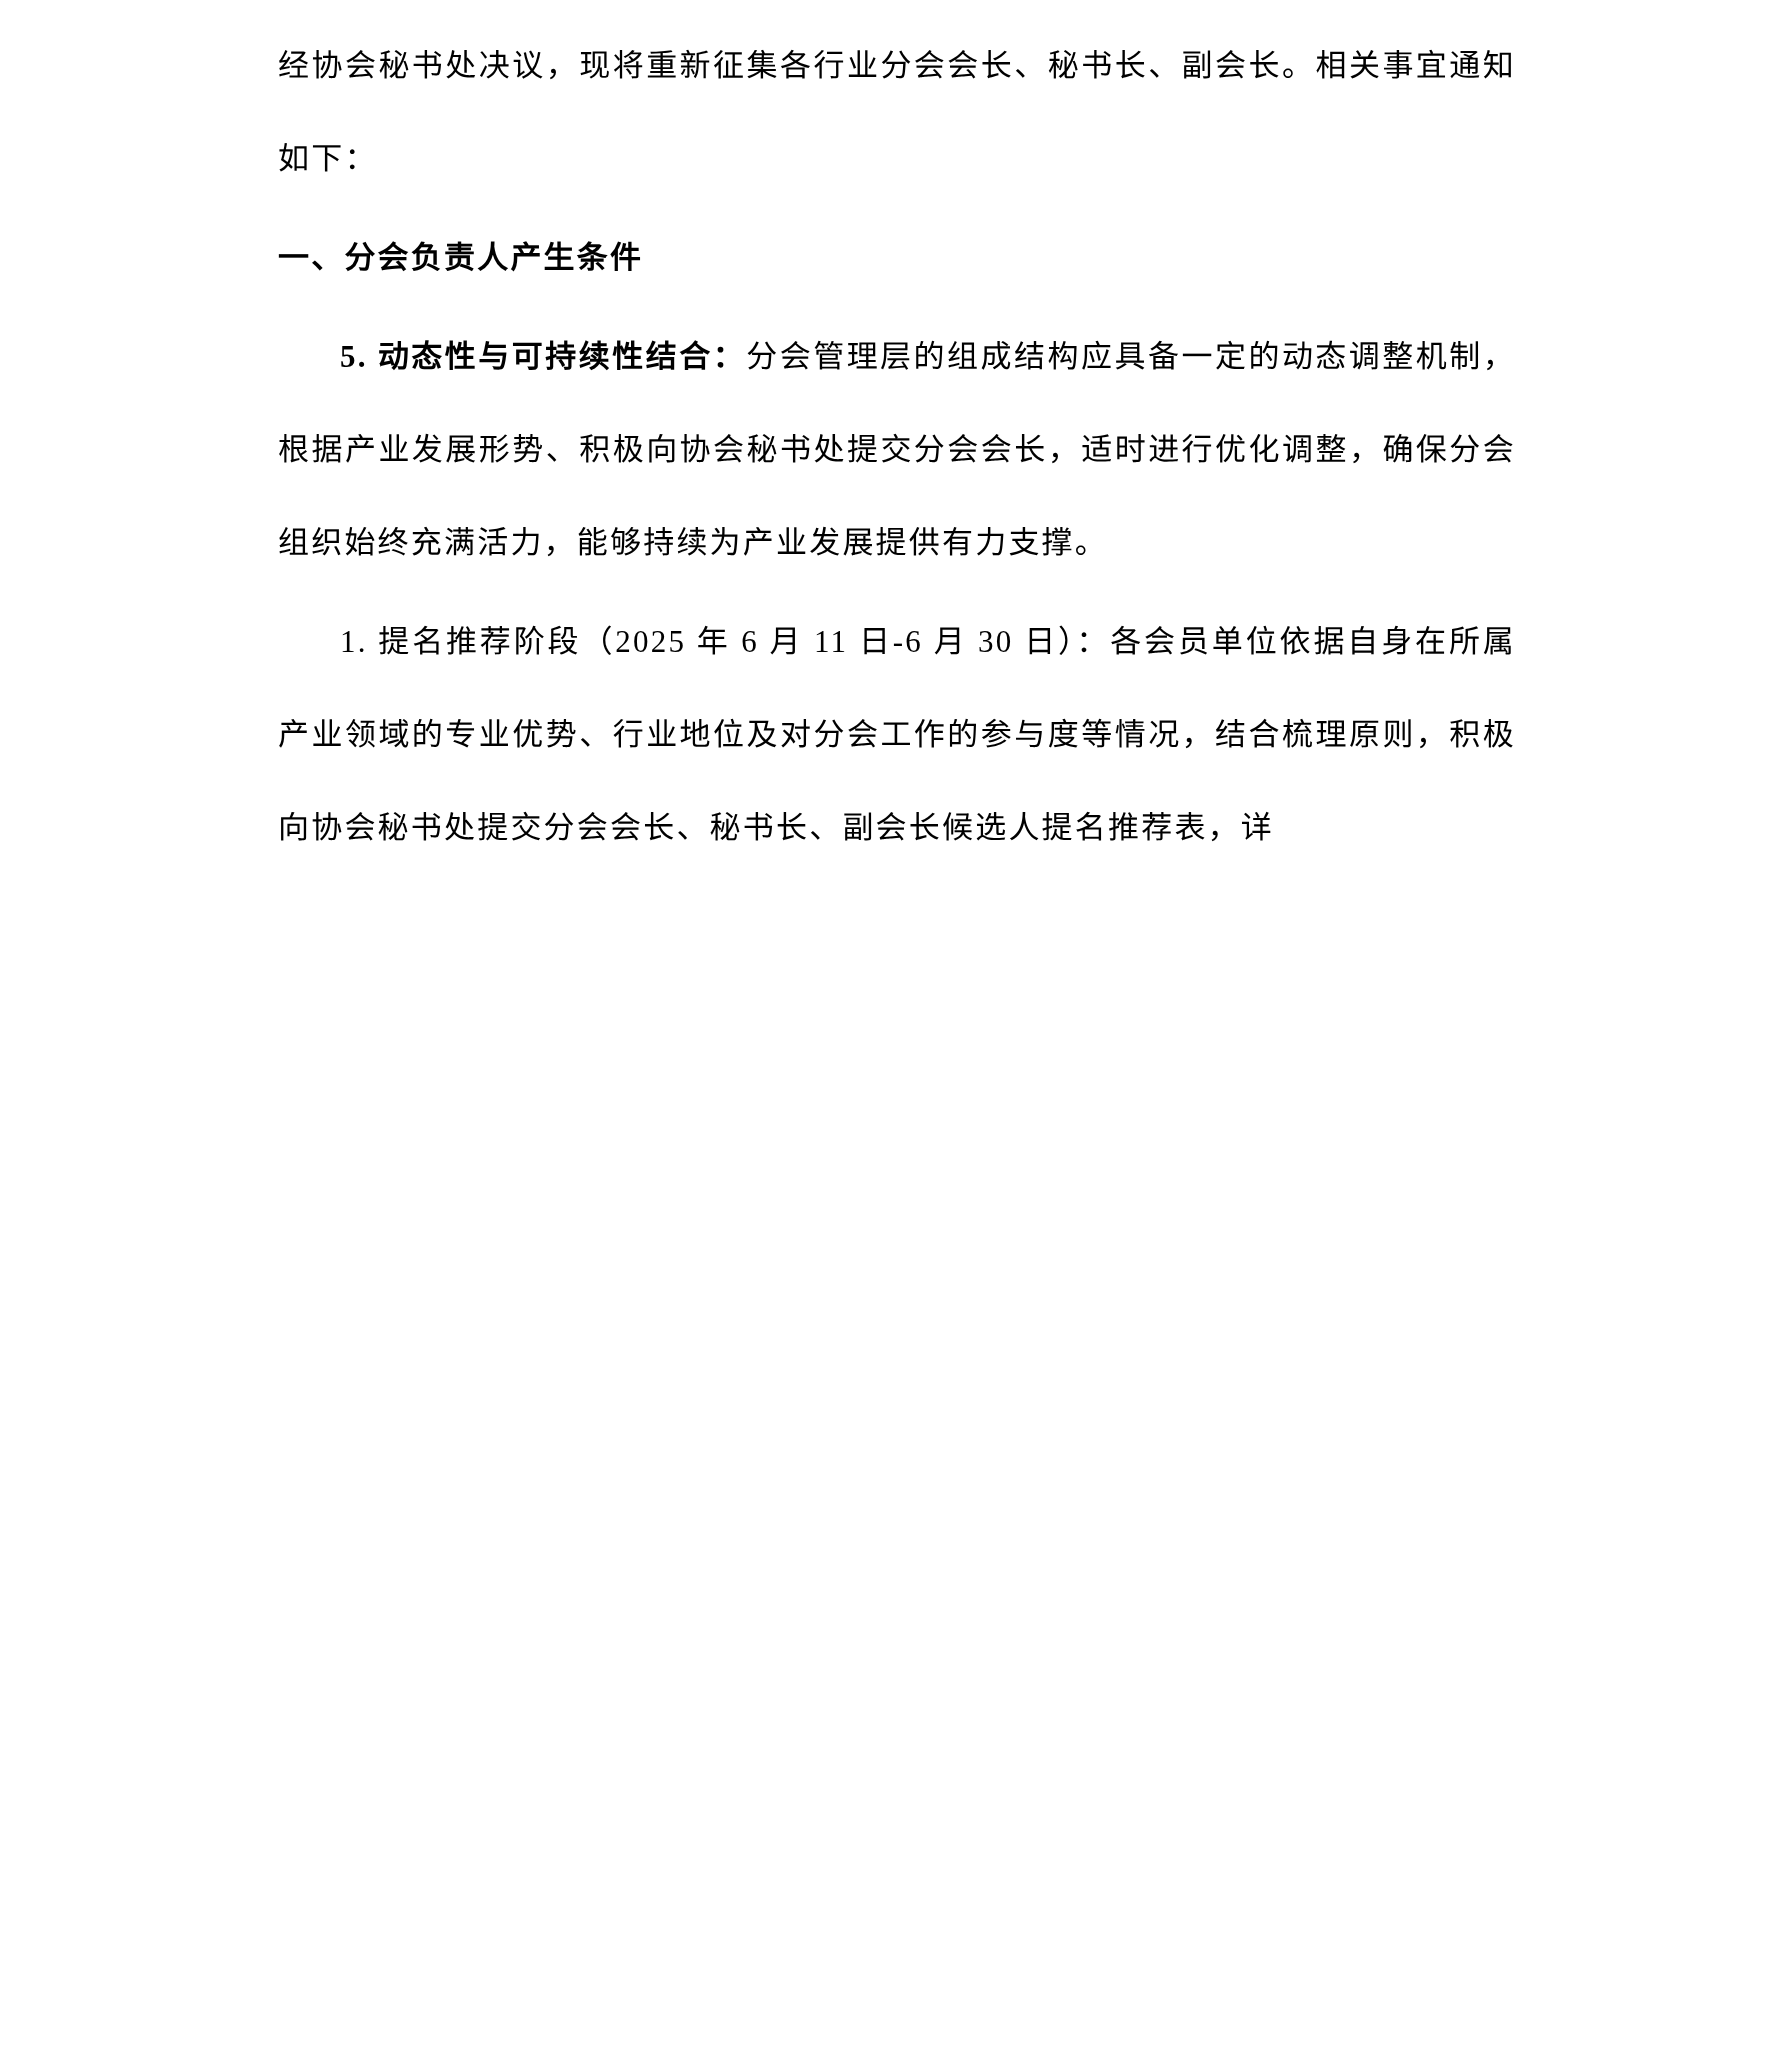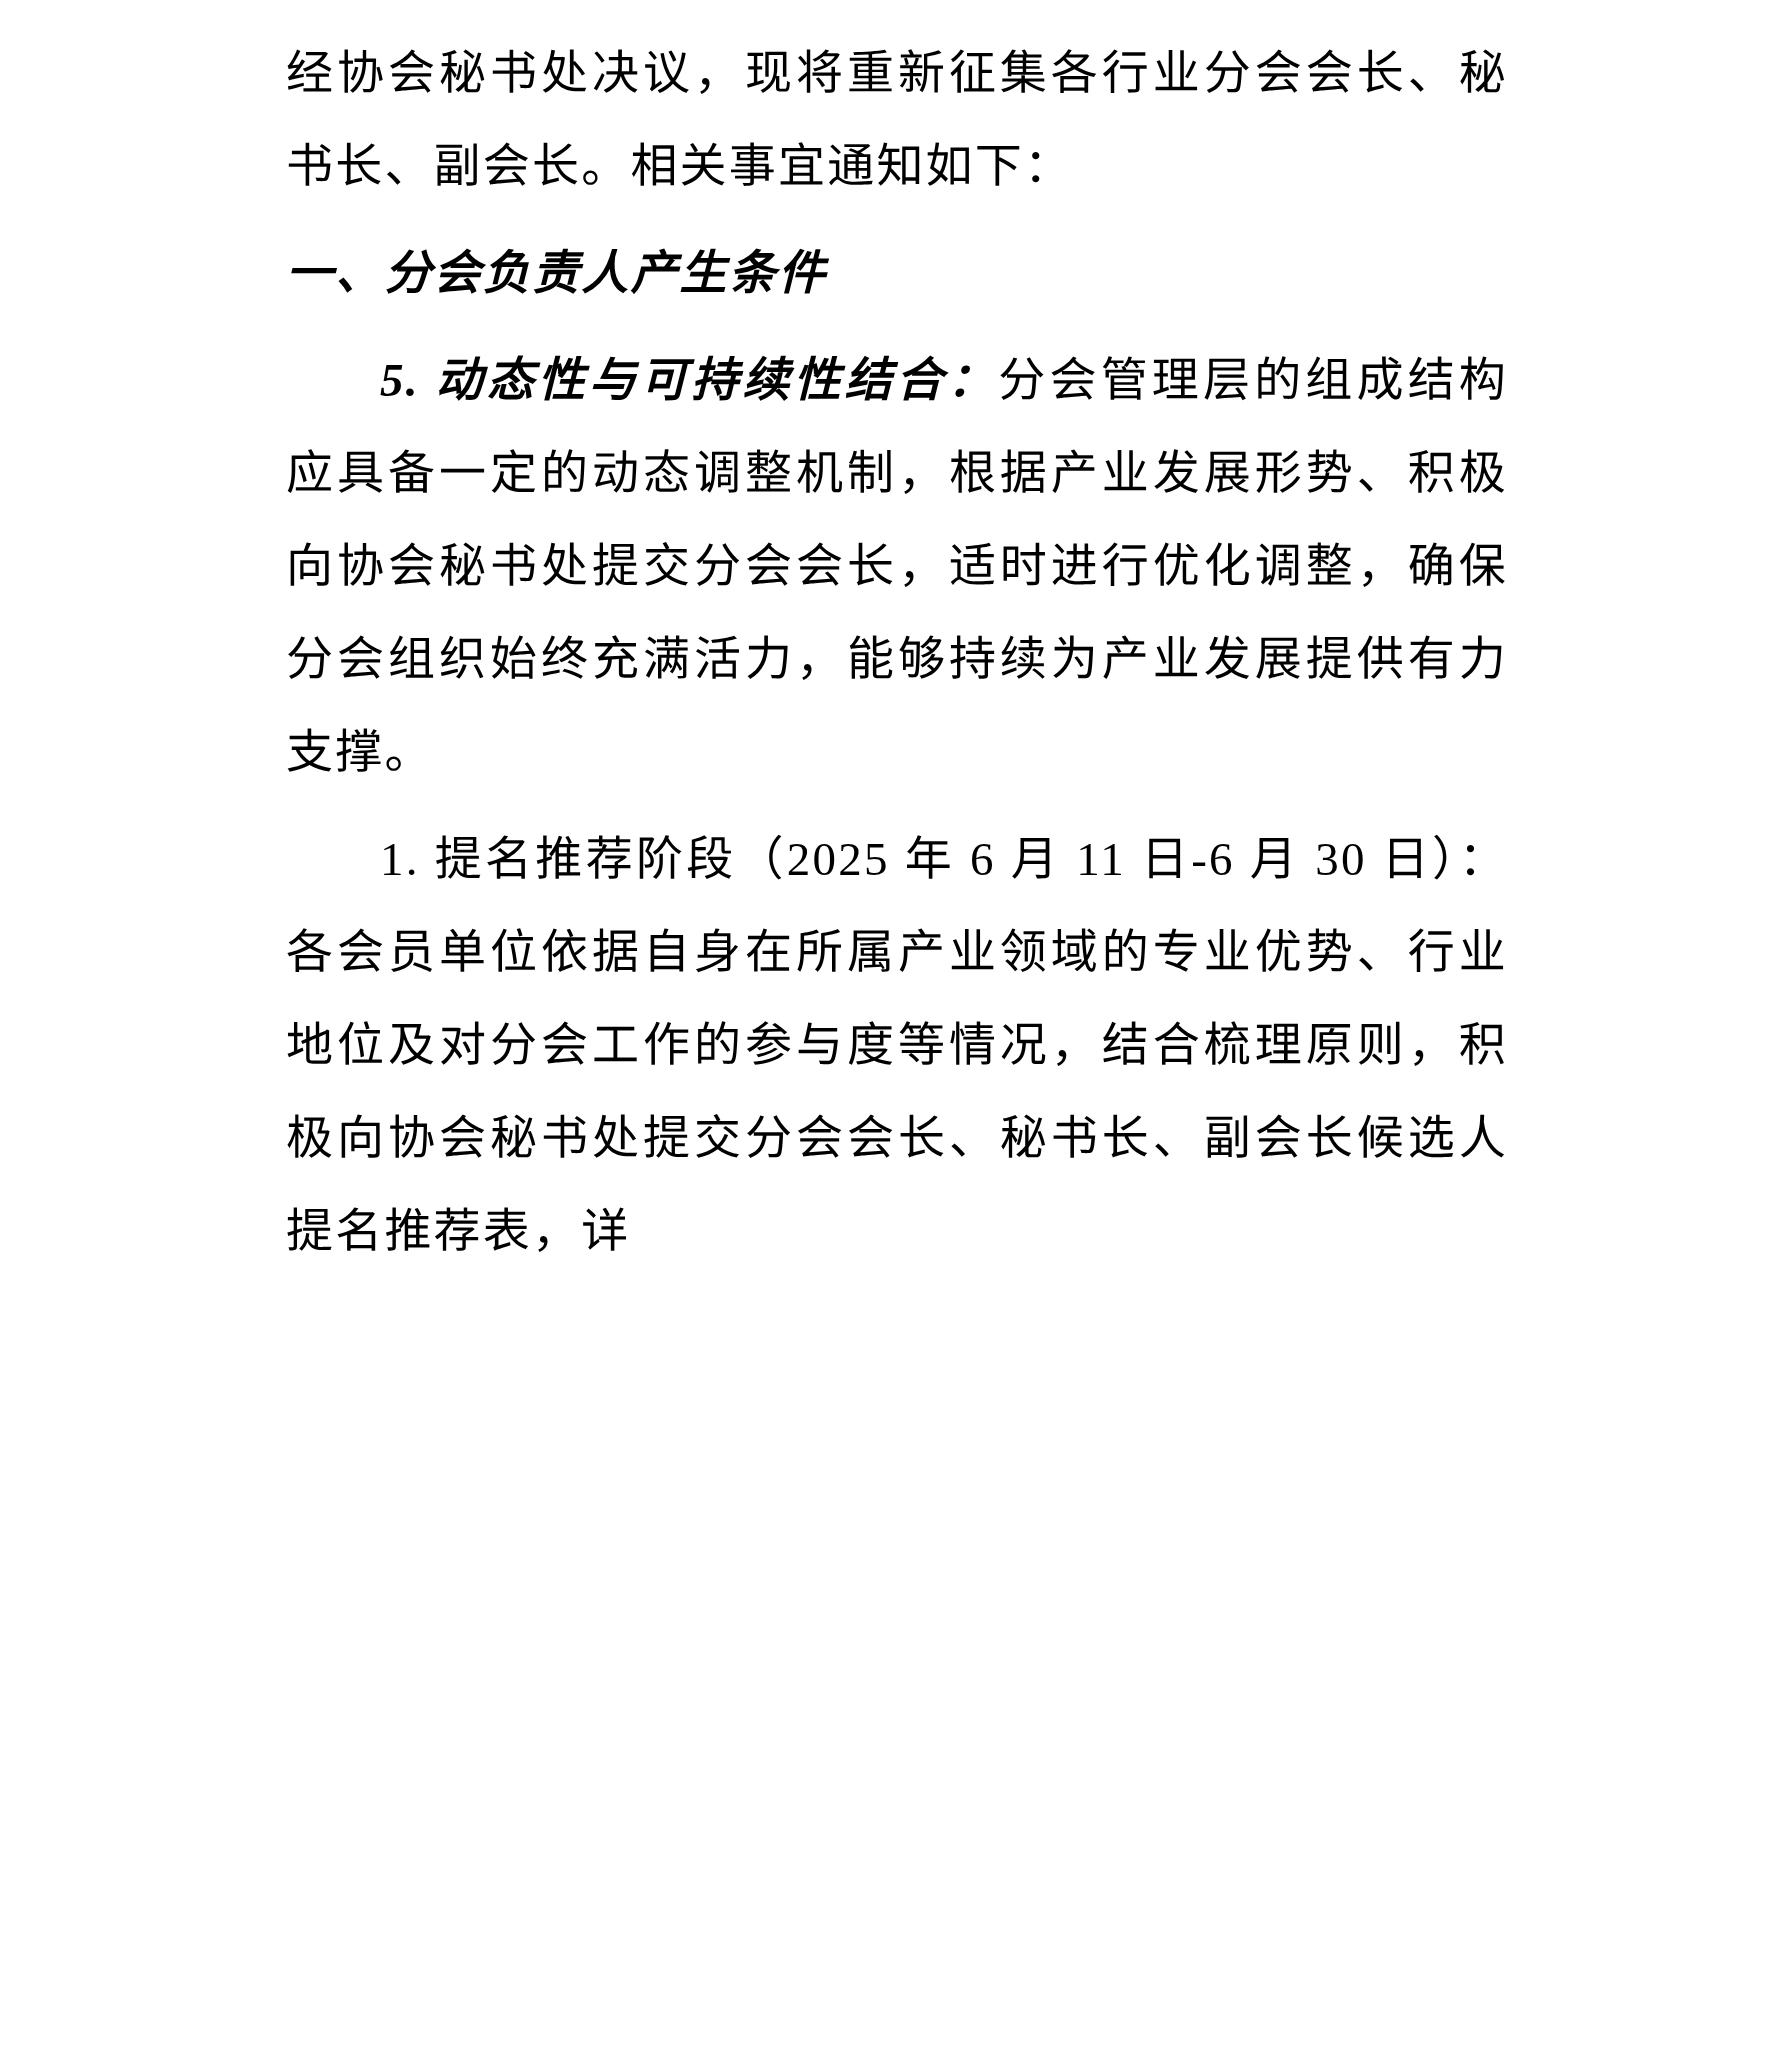--- a/index.html
+++ b/index.html
@@ -14,36 +14,35 @@
     font-family: "Liberation Serif", "DejaVu Serif", serif;
     color: #000000;
   }
   .doc {
     position: absolute;
     left: 272px;
     top: 13px;
     width: 1250px;
   }
   .doc p {
-    margin: 14px;
+    margin: 6px;
     padding: 0;
-    font-size: 47px;
+    font-size: 31px;
     line-height: 93px;
     letter-spacing: 2.2px;
     text-align: justify;
     text-justify: inter-character;
     word-break: break-all;
   }
   .doc p.indent {
     text-indent: 2em;
   }
   .doc p b,
   .doc p.heading {
     font-weight: bold;
-    font-style: italic;
   }
 </style>
 </head>
 <body>
 
 <div class="doc">
 
   <p class="body"><span>经协会秘书处决议，现将重新征集各行业分会会长、秘书长、副会长。相关事宜通知如下：</span></p>
 
   <p class="heading"><b>一、分会负责人产生条件</b></p>

